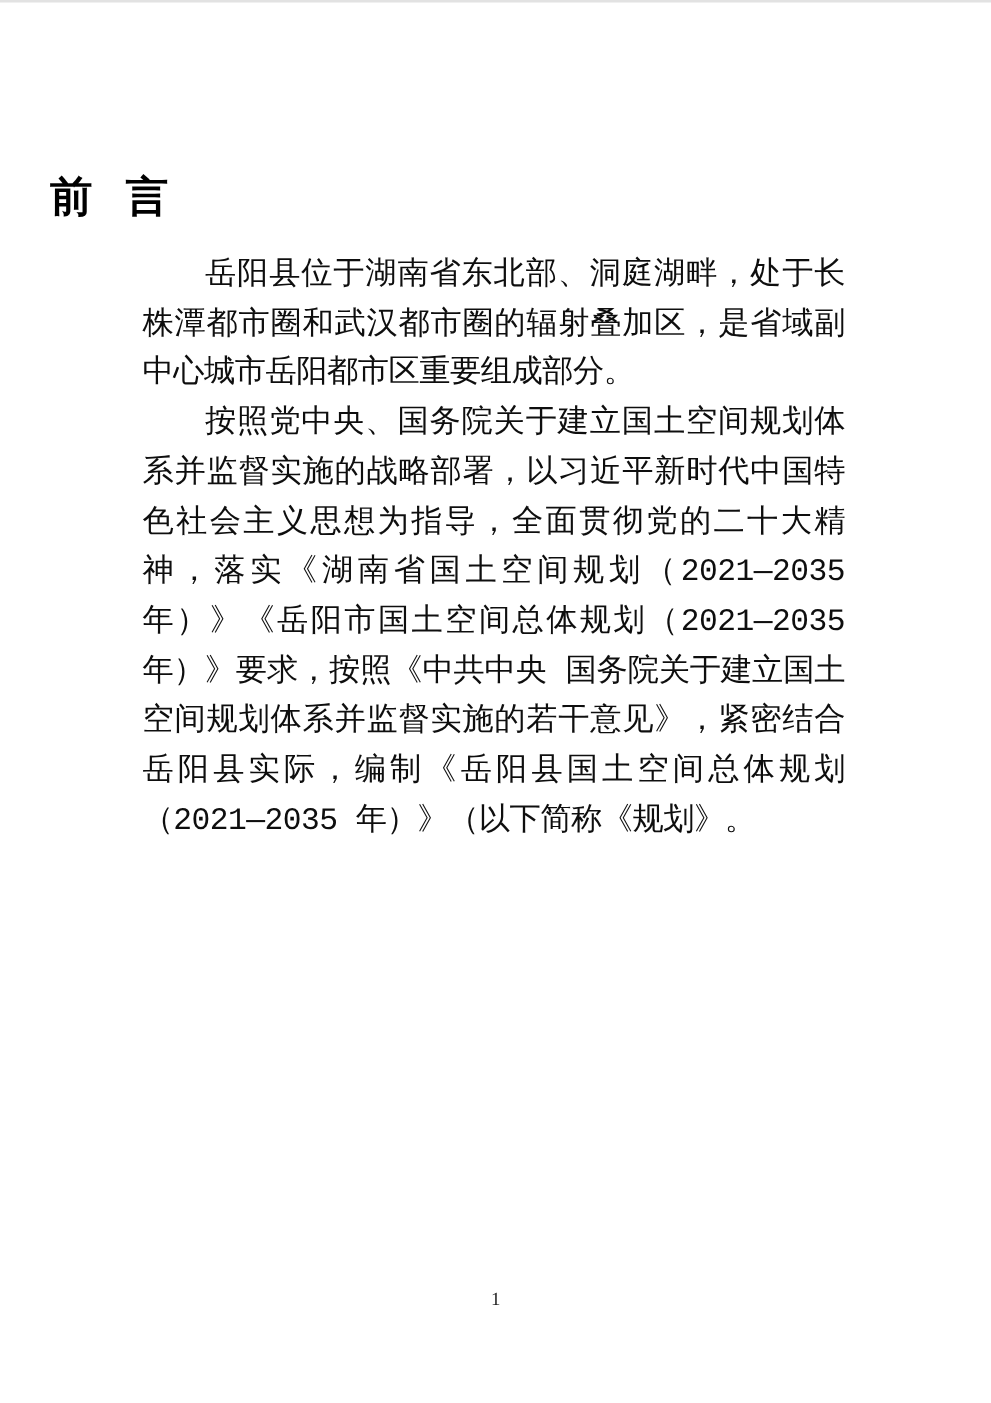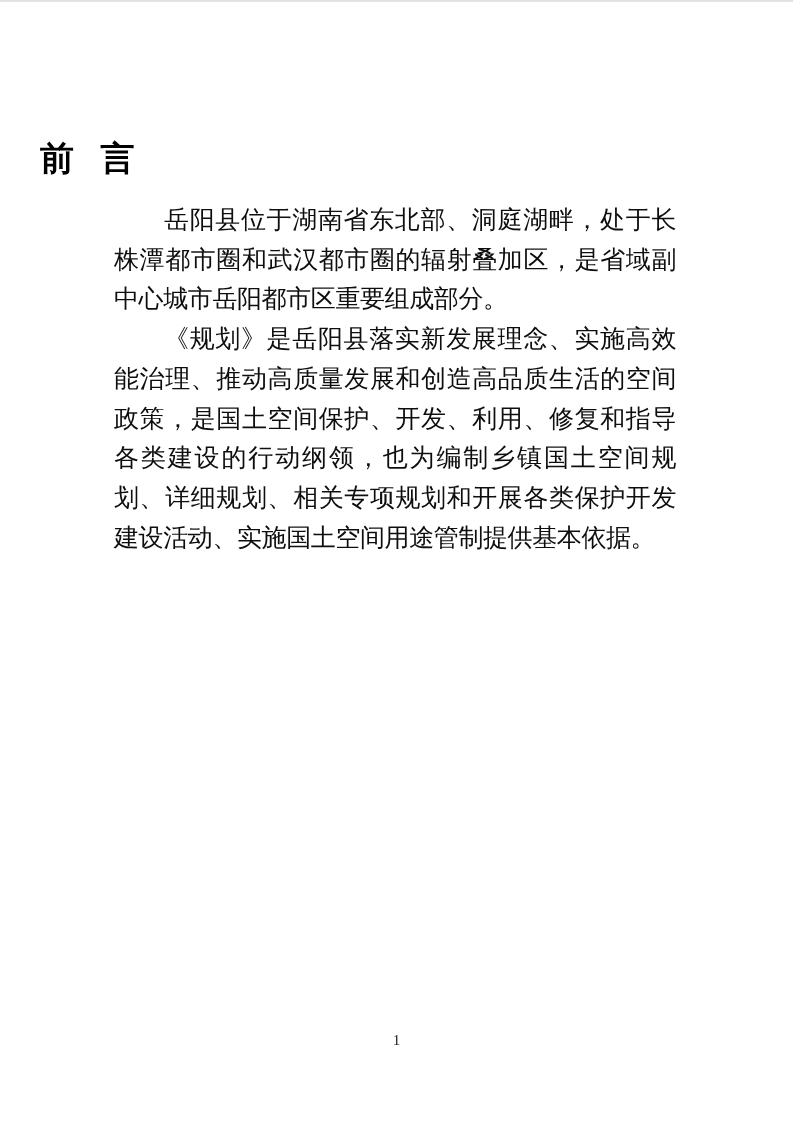--- a/index.html
+++ b/index.html
@@ -37,20 +37,21 @@
     letter-spacing: 1px;
     word-spacing: 16px;
     color: #000000;
     padding-left: 24px;
   }
   .content {
     position: absolute;
     top: 200px;
     left: 114px;
     width: 562px;
+    font-family: Liberation Mono, monospace;
   }
   .content p {
     margin: 0;
     padding: 0;
     font-size: 25px;
     line-height: 39.7px;
     letter-spacing: -0.4px;
     text-align: justify;
     text-justify: inter-ideograph;
     text-indent: 2em;
@@ -70,17 +71,17 @@
 </head>
 <body>
 
 <div class="page">
   <div class="scan-edge"></div>
 
   <h1 class="doc-title">前 言</h1>
 
   <div class="content">
     <p>岳阳县位于湖南省东北部、洞庭湖畔，处于长株潭都市圈和武汉都市圈的辐射叠加区，是省域副中心城市岳阳都市区重要组成部分。</p>
-    <p>《规划》是岳阳县落实新发展理念、实施高效能治理、推动高质量发展和创造高品质生活的空间政策，是国土空间保护、开发、利用、修复和指导各类建设的行动纲领，也为编制乡镇国土空间规划、详细规划、相关专项规划和开展各类保护开发建设活动、实施国土空间用途管制提供基本依据。</p>
+    <p>按照党中央、国务院关于建立国土空间规划体系并监督实施的战略部署，以习近平新时代中国特色社会主义思想为指导，全面贯彻党的二十大精神，落实《湖南省国土空间规划（2021—2035 年）》《岳阳市国土空间总体规划（2021—2035 年）》要求，按照《中共中央 国务院关于建立国土空间规划体系并监督实施的若干意见》，紧密结合岳阳县实际，编制《岳阳县国土空间总体规划（2021—2035 年）》（以下简称《规划》。</p>
   </div>
 
   <div class="page-number">1</div>
 </div>
 
 </body></html>

